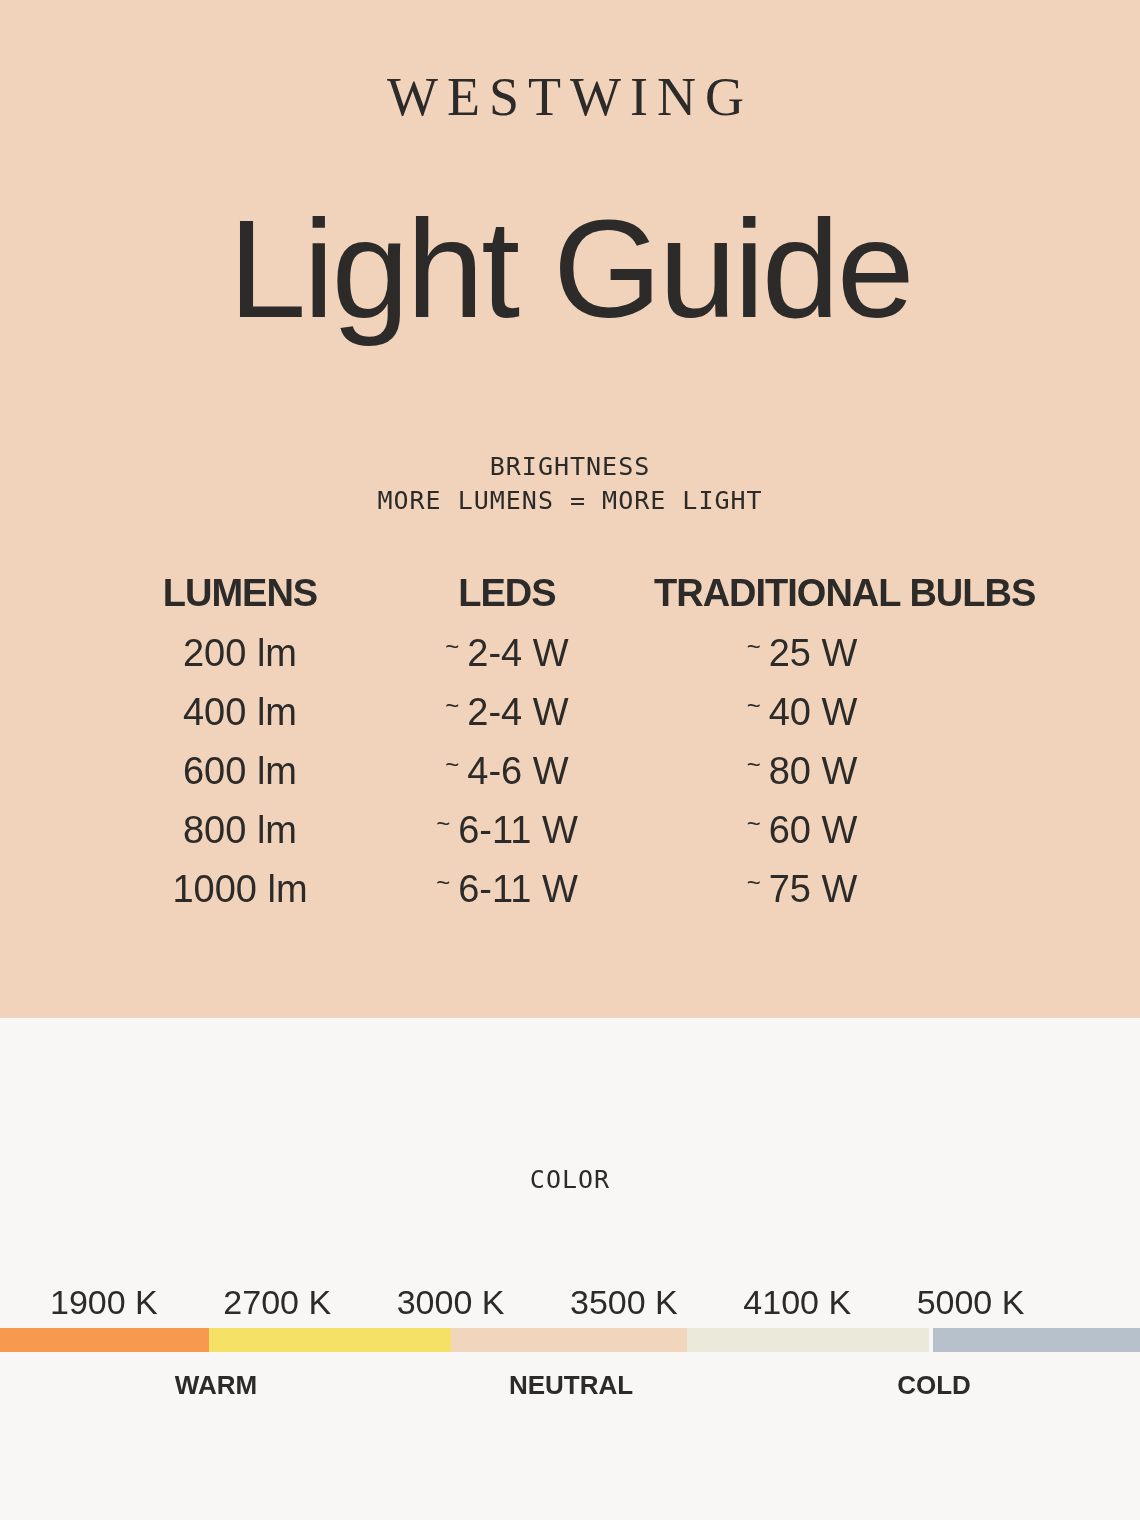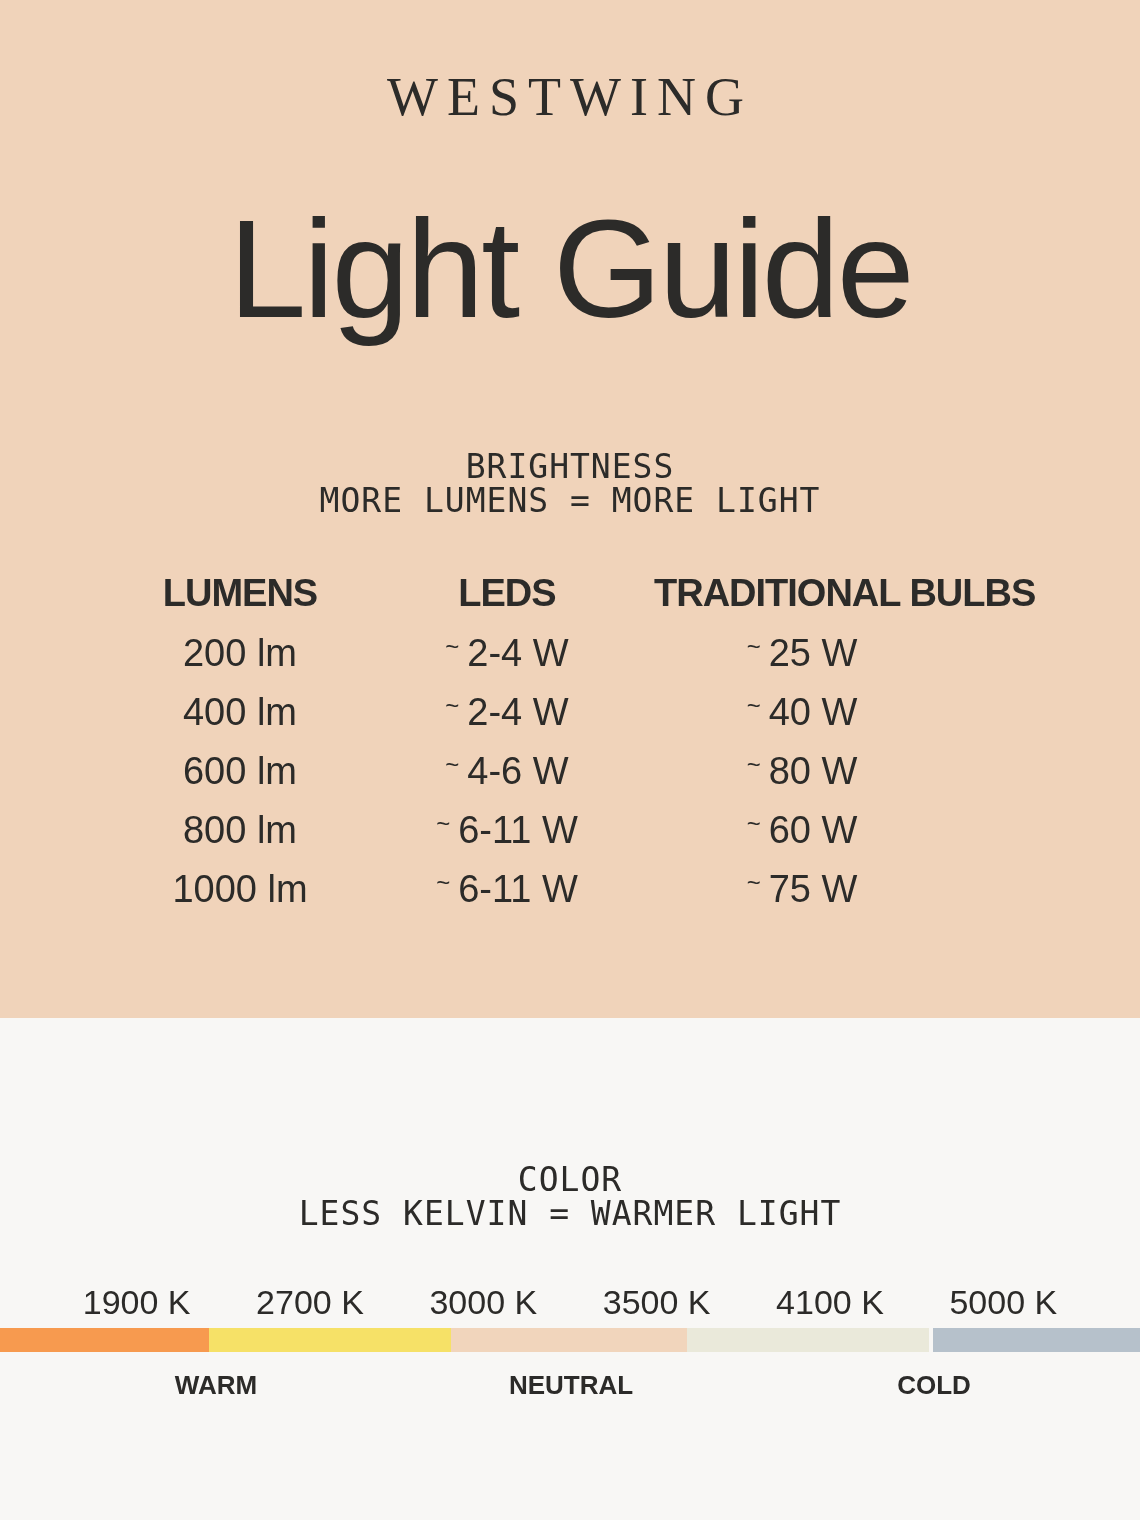--- a/index.html
+++ b/index.html
@@ -24,21 +24,21 @@
   }
   .page-title{
     position:absolute;left:0;top:188px;width:100%;
     text-align:center;
     font-size:140px;font-weight:400;letter-spacing:-3px;
     white-space:nowrap;
   }
   .mono-block{
     position:absolute;width:100%;text-align:center;
     font-family:"DejaVu Sans Mono",monospace;
-    font-size:33px;line-height:34px;letter-spacing:1px;
+    font-size:25px;line-height:34px;letter-spacing:1px;
     white-space:nowrap;
   }
   .brightness-block{top:450px;}
   .color-block{top:1163px;}
   
   .lumens-table{
     position:absolute;left:120px;top:568px;width:830px;
   }
   .trow{
     display:grid;
@@ -62,21 +62,21 @@
   }
   
   .bottom-section{
     position:absolute;left:0;top:1018px;width:1140px;height:502px;
   }
   .kelvin-row{
     position:absolute;left:50px;top:1283px;width:1040px;
     display:flex;
   }
   .kelvin-label{
-    flex:1;text-align:center;
+    flex:1;
     font-size:34px;line-height:38px;
     white-space:nowrap;
   }
   .kelvin-bar{
     position:absolute;left:0;top:1328px;width:1140px;height:24px;
     display:flex;
   }
   .seg{height:24px;}
   .seg0{width:209px;}
   .seg1{width:242px;}
@@ -144,21 +144,20 @@
         <div class="cell"><span class="tilde">~</span><span>6-11 W</span></div>
         <div class="cell"><span class="tilde">~</span><span>75 W</span></div>
       </div>
     </div>
   </section>
 
   <section class="bottom-section" style="background: rgb(248, 247, 245);"></section>
 
   <div class="mono-block color-block">
     <div>COLOR</div>
-    <div>LESS KELVIN = WARMER LIGHT</div>
   </div>
 
   <div class="kelvin-row">
     <span class="kelvin-label">1900 K</span>
     <span class="kelvin-label">2700 K</span>
     <span class="kelvin-label">3000 K</span>
     <span class="kelvin-label">3500 K</span>
     <span class="kelvin-label">4100 K</span>
     <span class="kelvin-label">5000 K</span>
   </div>

